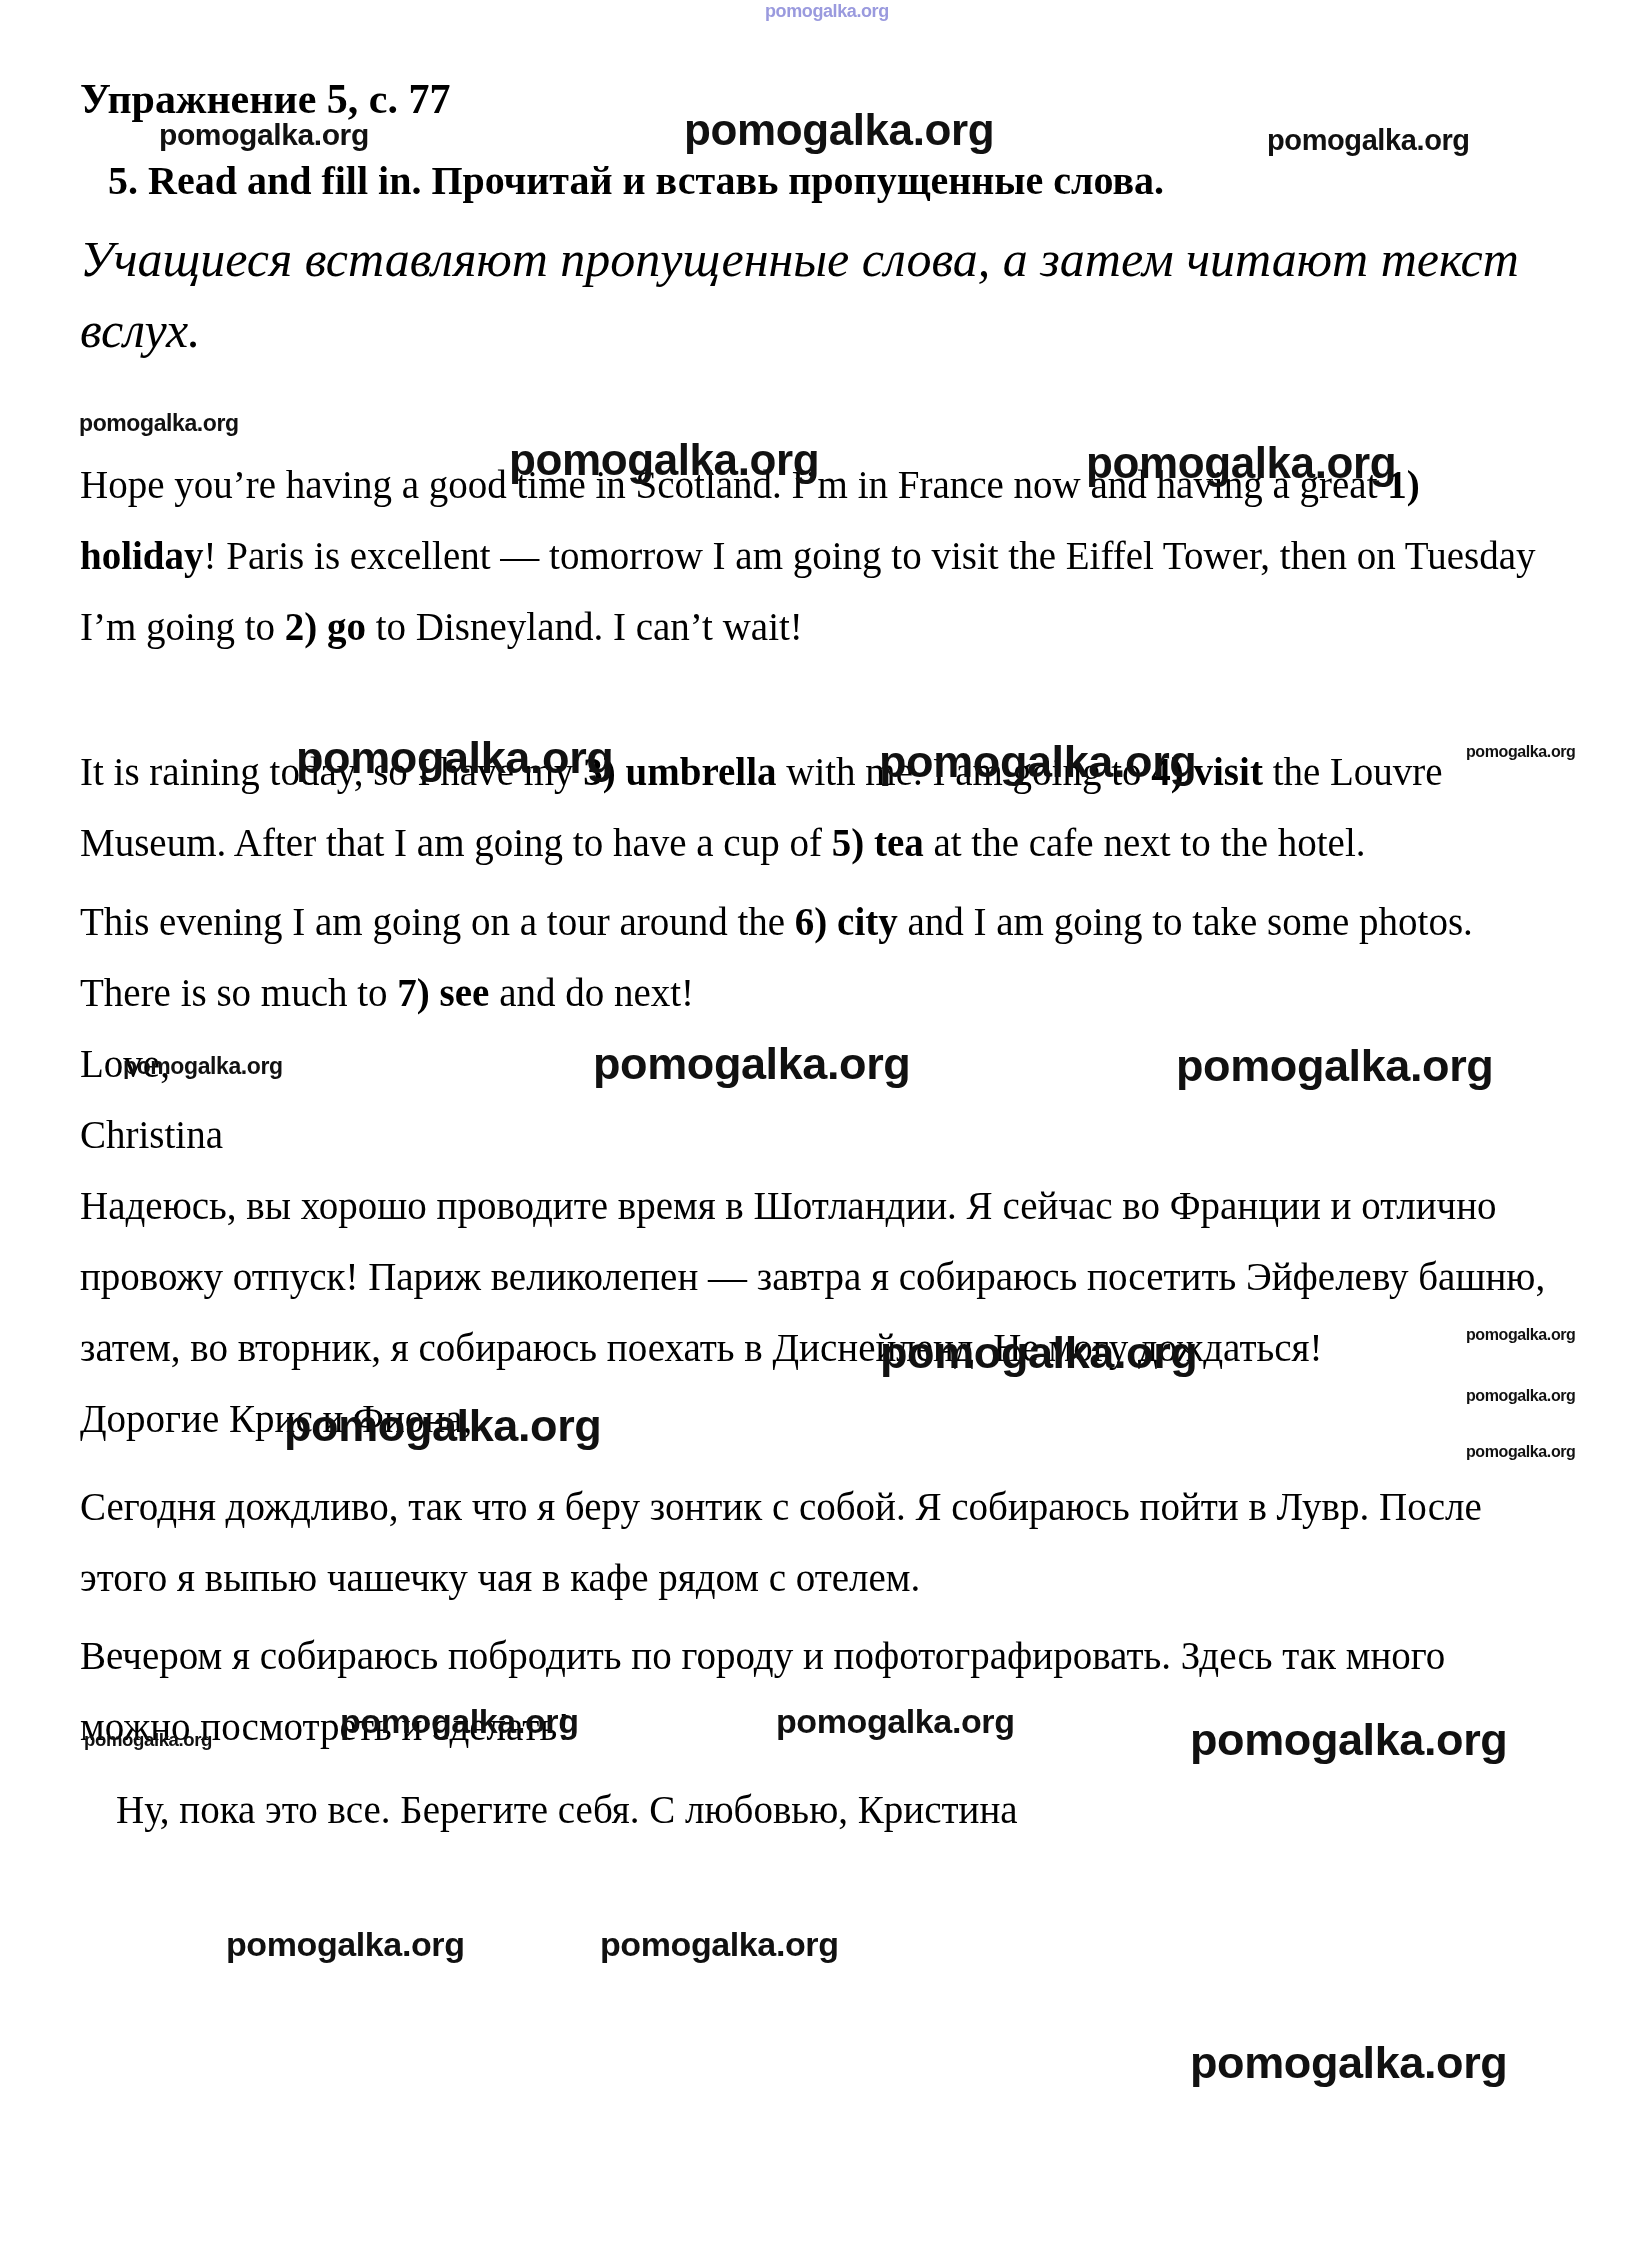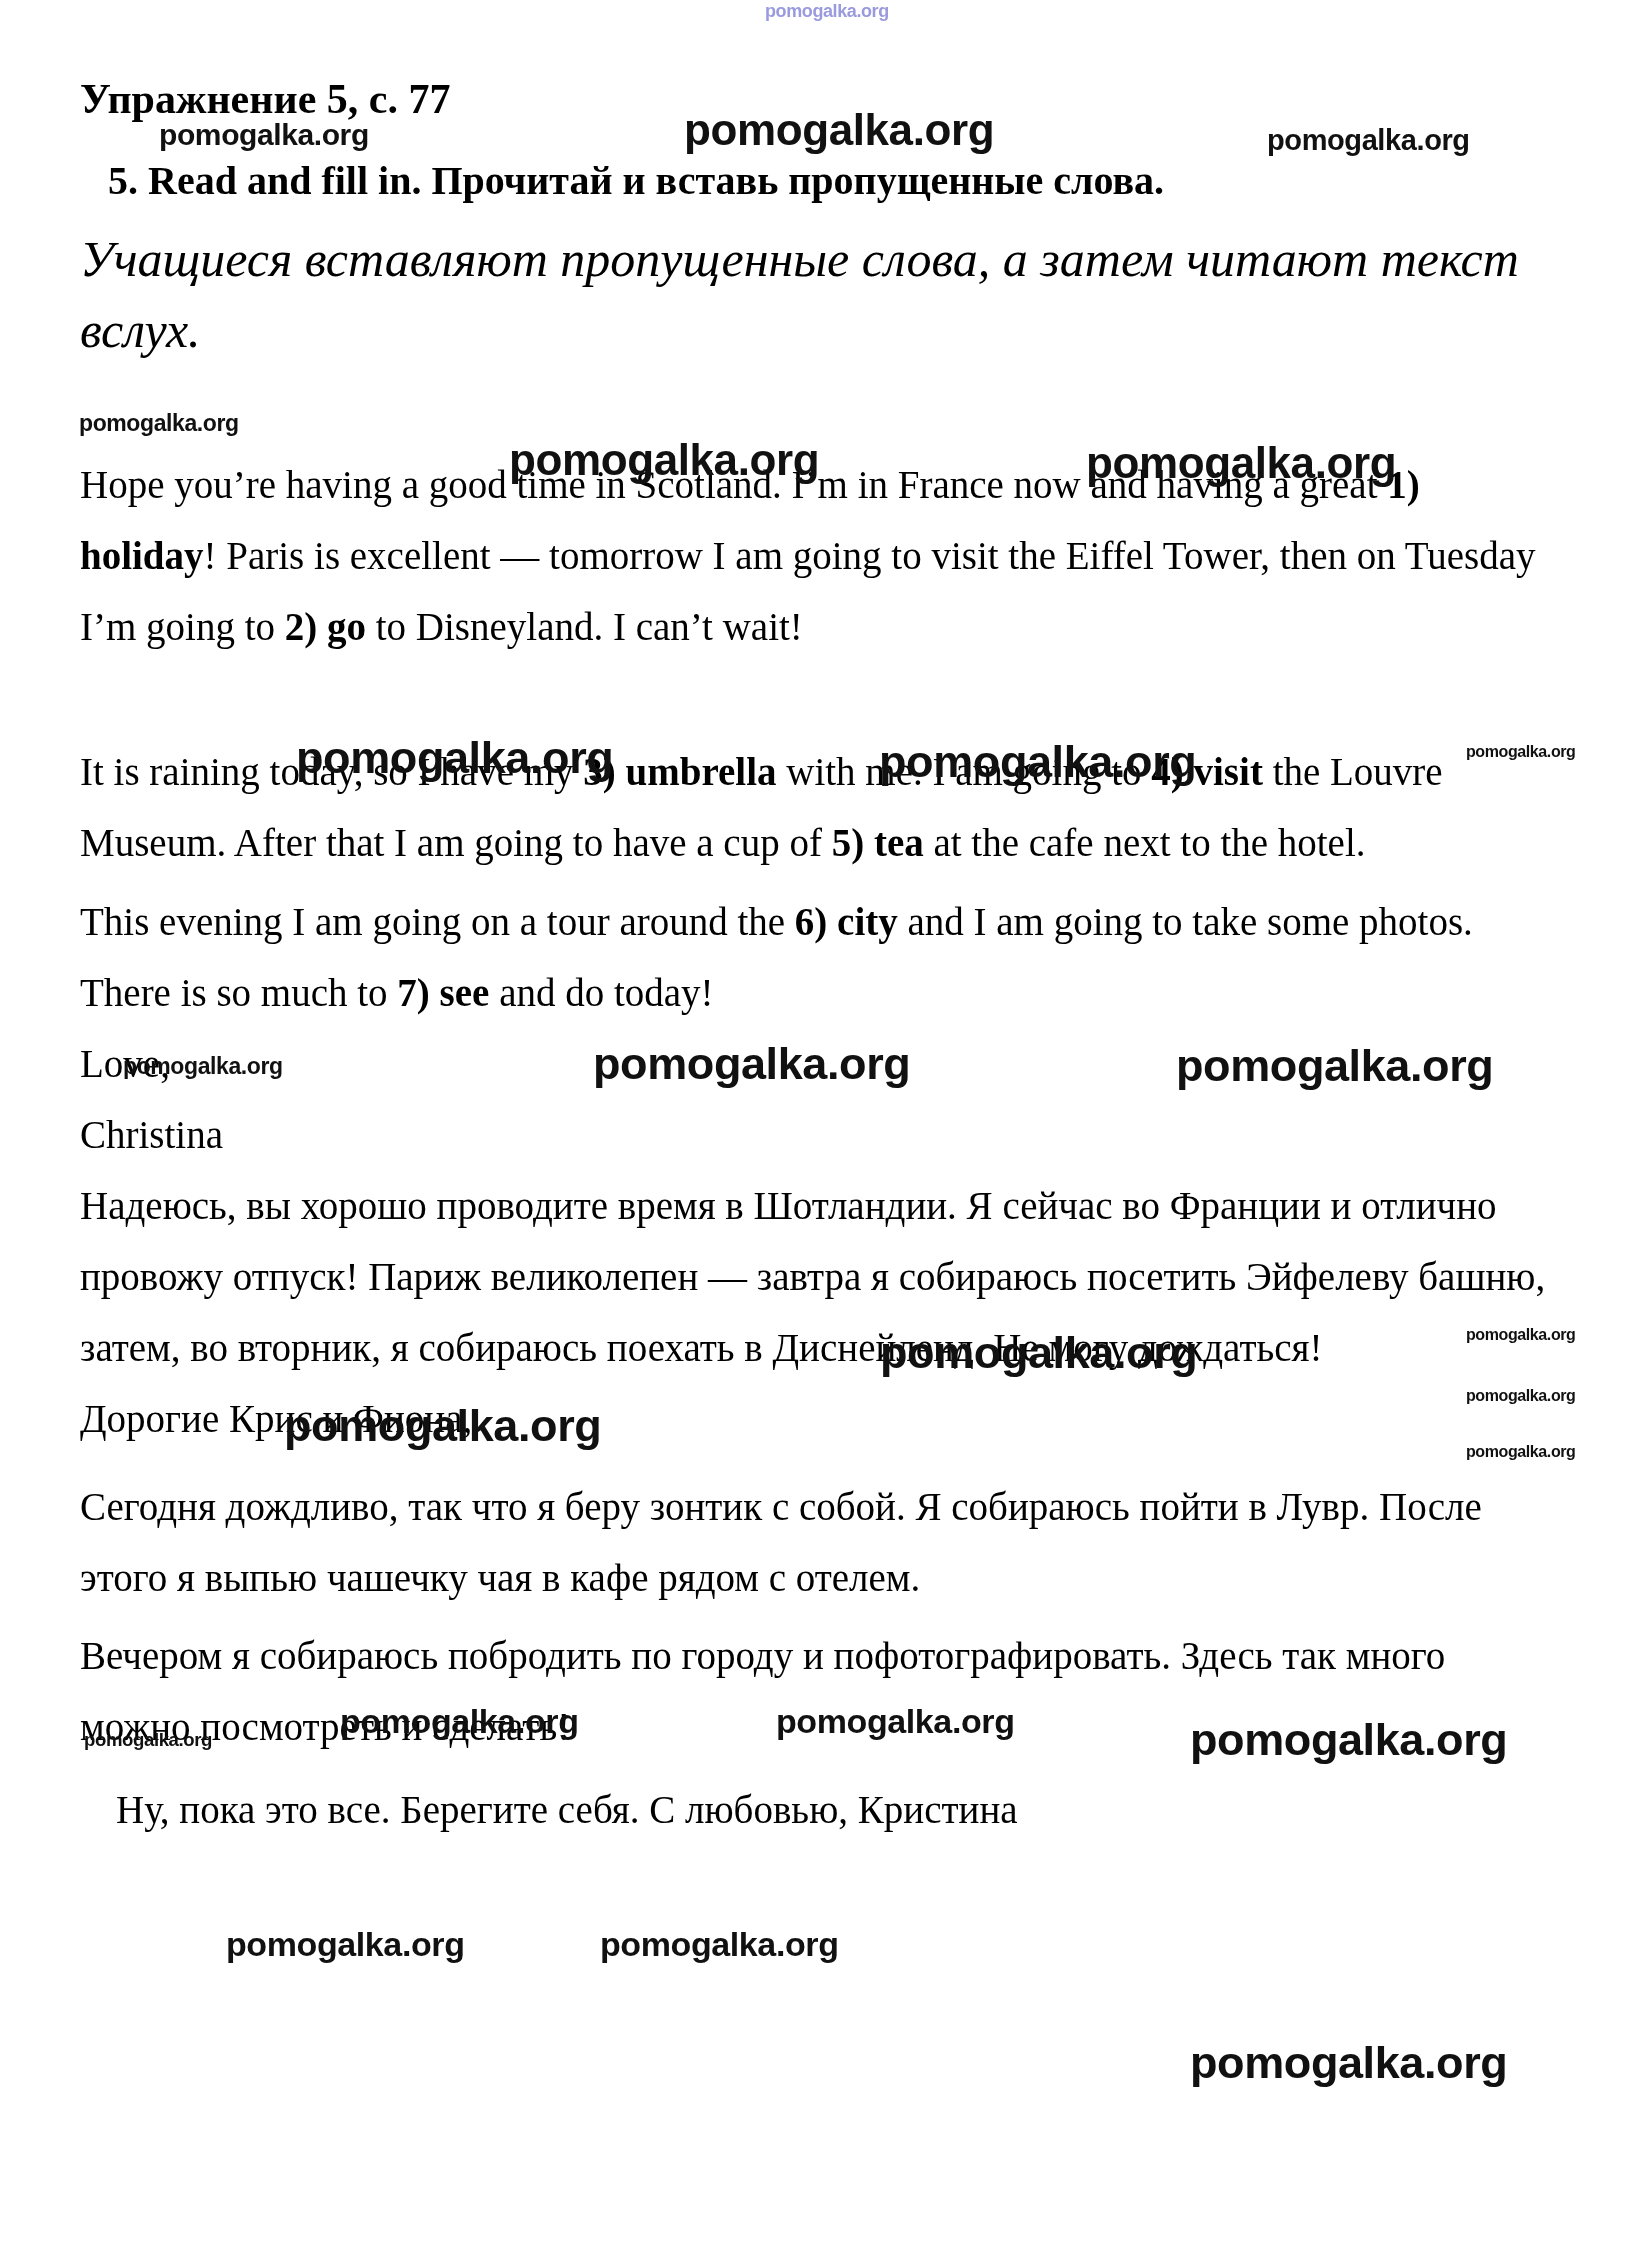--- a/index.html
+++ b/index.html
@@ -39,21 +39,21 @@
 
 <div class="page">
 
   <div class="content">
     <div class="title">Упражнение 5, с. 77</div>
     <div class="heading">5. Read and fill in. Прочитай и вставь пропущенные слова.</div>
     <p class="note">Учащиеся вставляют пропущенные слова, а затем читают текст вслух.</p>
 
     <p class="body"><span>Hope you’re having a good time in Scotland. I’m in France now and having a great </span><span class="b">1) holiday</span><span>! Paris is excellent — tomorrow I am going to visit the Eiffel Tower, then on Tuesday I’m going to </span><span class="b">2) go</span><span> to Disneyland. I can’t wait!</span></p>
     <p class="body gap-big"><span>It is raining today, so I have my </span><span class="b">3) umbrella</span><span> with me. I am going to </span><span class="b">4) visit</span><span> the Louvre Museum. After that I am going to have a cup of </span><span class="b">5) tea</span><span> at the cafe next to the hotel.</span></p>
-    <p class="body gap-s9"><span>This evening I am going on a tour around the </span><span class="b">6) city</span><span> and I am going to take some photos. There is so much to </span><span class="b">7) see</span><span> and do today!</span></p>
+    <p class="body gap-s9"><span>This evening I am going on a tour around the </span><span class="b">6) city</span><span> and I am going to take some photos. There is so much to </span><span class="b">7) see</span><span> and do next!</span></p>
     <p class="body">Love,</p>
     <p class="body">Christina</p>
 
     <p class="body">Надеюсь, вы хорошо проводите время в Шотландии. Я сейчас во Франции и отлично провожу отпуск! Париж великолепен — завтра я собираюсь посетить Эйфелеву башню, затем, во вторник, я собираюсь поехать в Диснейленд. Не могу дождаться!</p>
     <p class="body">Дорогие Крис и Фиона,</p>
     <p class="body gap-s20">Сегодня дождливо, так что я беру зонтик с собой. Я собираюсь пойти в Лувр. После этого я выпью чашечку чая в кафе рядом с отелем.</p>
     <p class="body gap-s9">Вечером я собираюсь побродить по городу и пофотографировать. Здесь так много можно посмотреть и сделать!</p>
     <p class="body gap-s14">Ну, пока это все. Берегите себя. С любовью, Кристина</p>
   </div>
 

